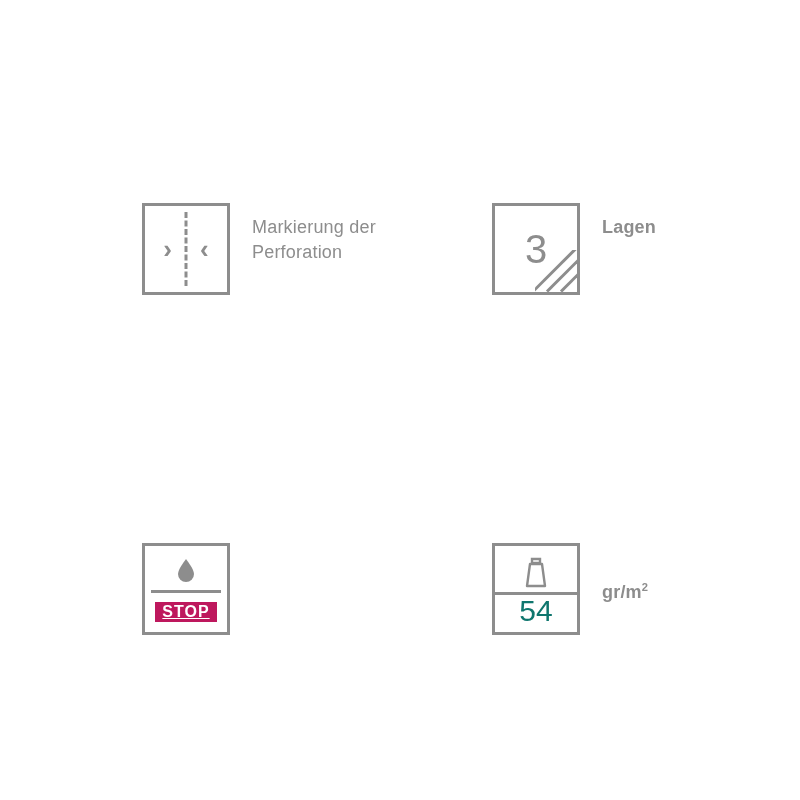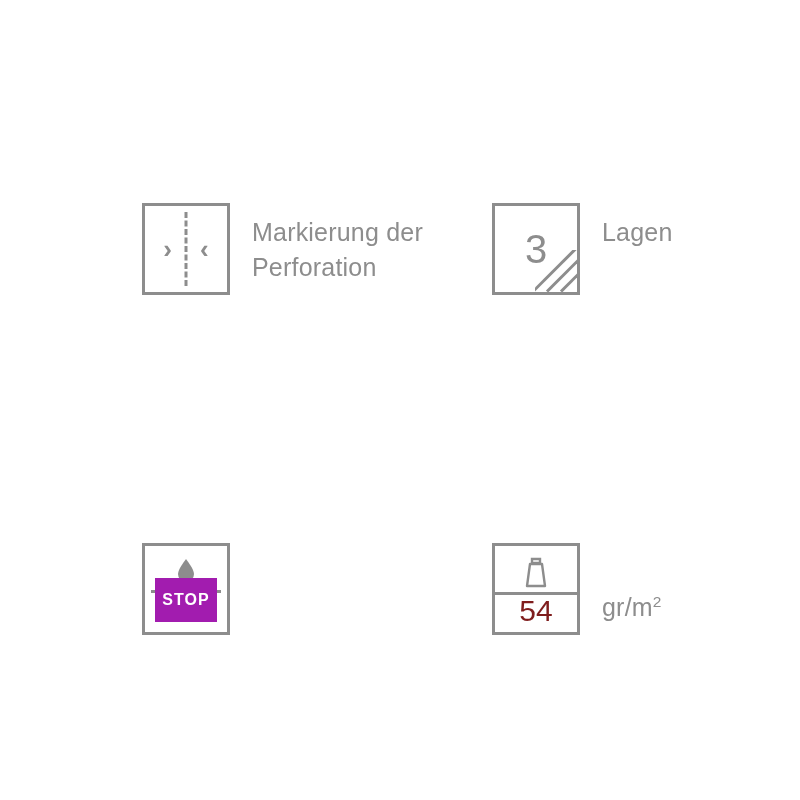--- a/index.html
+++ b/index.html
@@ -33,29 +33,29 @@
   .icon-box {
     width: 88px;
     height: 92px;
     border: 3px solid #8d8d8d;
     box-sizing: border-box;
     position: relative;
     flex: 0 0 auto;
   }
   .label {
     margin-left: 22px;
-    font-size: 25px;
+    font-size: 18px;
     line-height: 1.38;
     color: #8d8d8d;
     letter-spacing: 0.2px;
     max-width: 230px;
     padding-top: 12px;
     white-space: pre-line;
   }
-  .label.narrow { max-width: 190px; }
+  .label.narrow { max-width: 190px; font-weight: bold; }
 
   
   .perf-dash {
     position: absolute;
     left: 50%;
     top: 6px;
     bottom: 6px;
     width: 0;
     border-left: 3px dashed #8d8d8d;
     transform: translateX(-1.5px);
@@ -122,29 +122,30 @@
     right: 6px;
     top: 44px;
     height: 3px;
     background: #8d8d8d;
   }
   .stop-badge {
     position: absolute;
     left: 10px;
     right: 10px;
     bottom: 10px;
-    height: 44px;
-    background: #a21caf;
+    height: 20px;
+    background: #be185d;
     color: #ffffff;
     font-size: 16px;
     font-weight: bold;
     letter-spacing: 1px;
     display: flex;
     align-items: center;
     justify-content: center;
+    text-decoration: underline;
   }
 
   
   .weight {
     position: absolute;
     left: 50%;
     top: 10px;
     transform: translateX(-50%);
     width: 30px;
     height: 32px;
@@ -157,21 +158,21 @@
     top: 46px;
     height: 3px;
     background: #8d8d8d;
   }
   .gram-num {
     position: absolute;
     left: 0; right: 0;
     bottom: 6px;
     text-align: center;
     font-size: 30px;
-    color: #7f1d1d;
+    color: #0f766e;
     line-height: 1;
   }
   sup { font-size: 0.62em; vertical-align: super; }
 </style>
 </head>
 <body>
 
 <div class="sheet">
 
   <div class="feature pos-r1c1">

